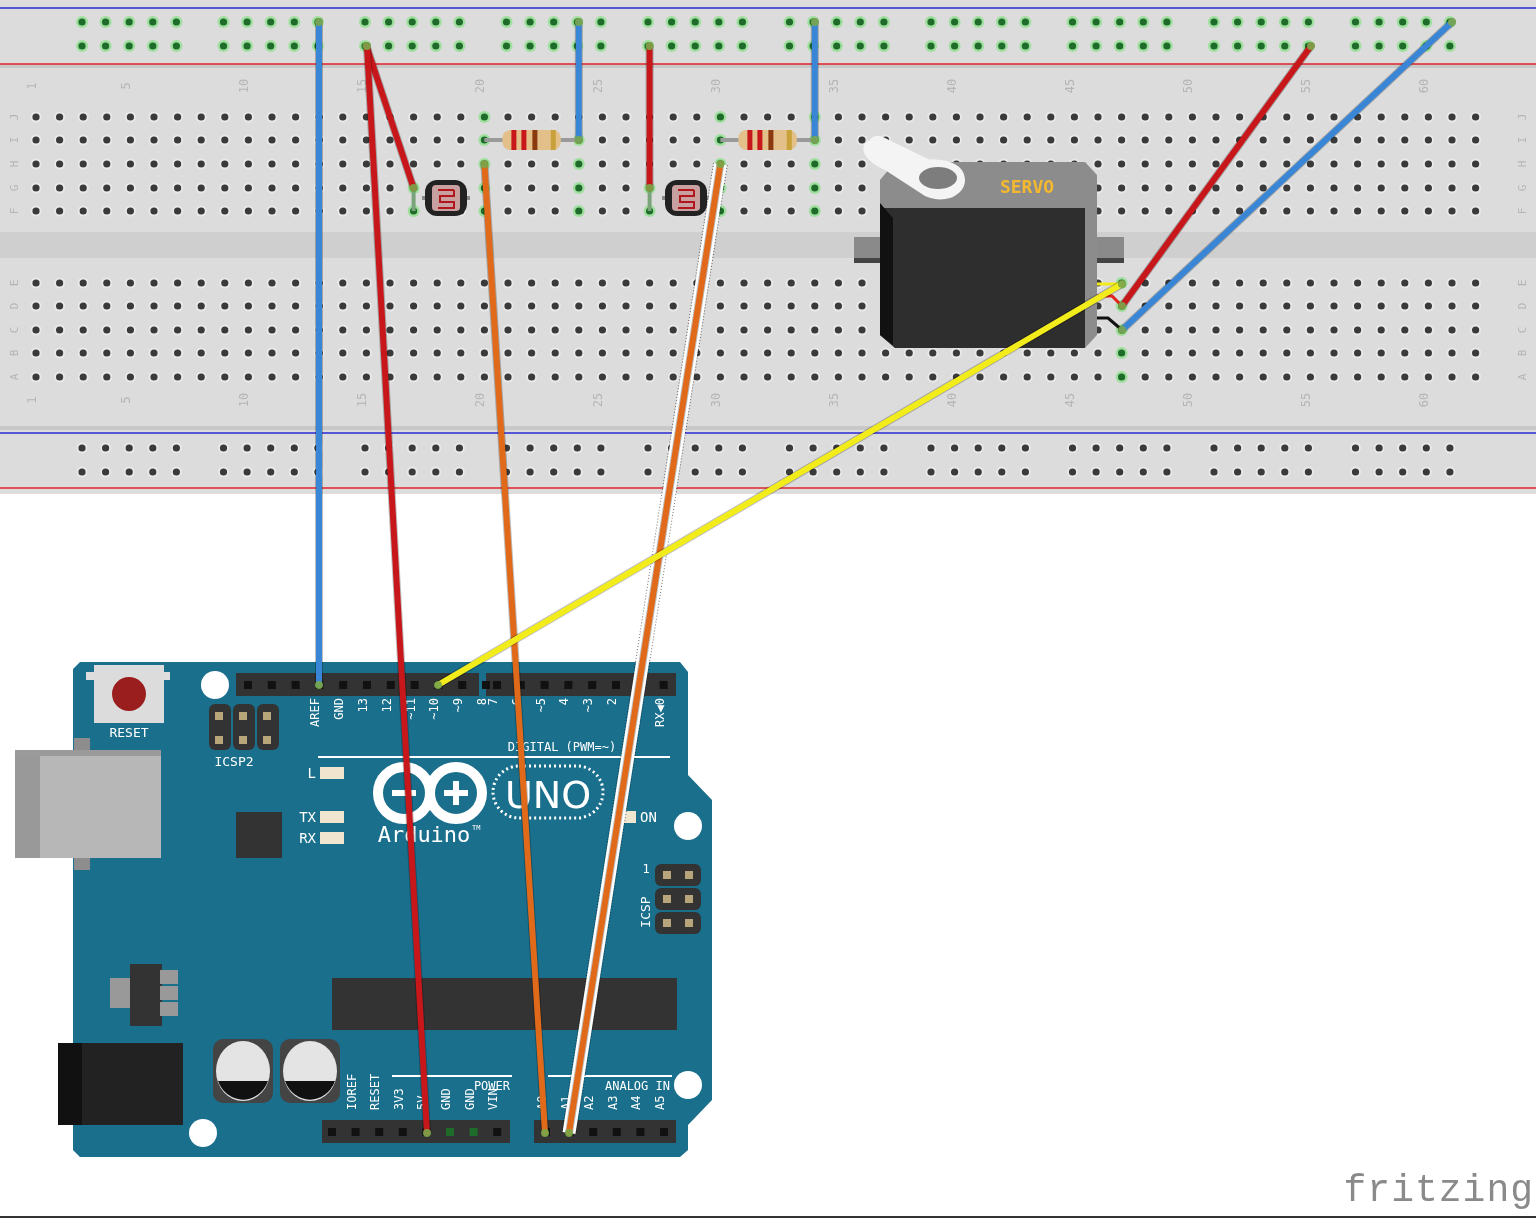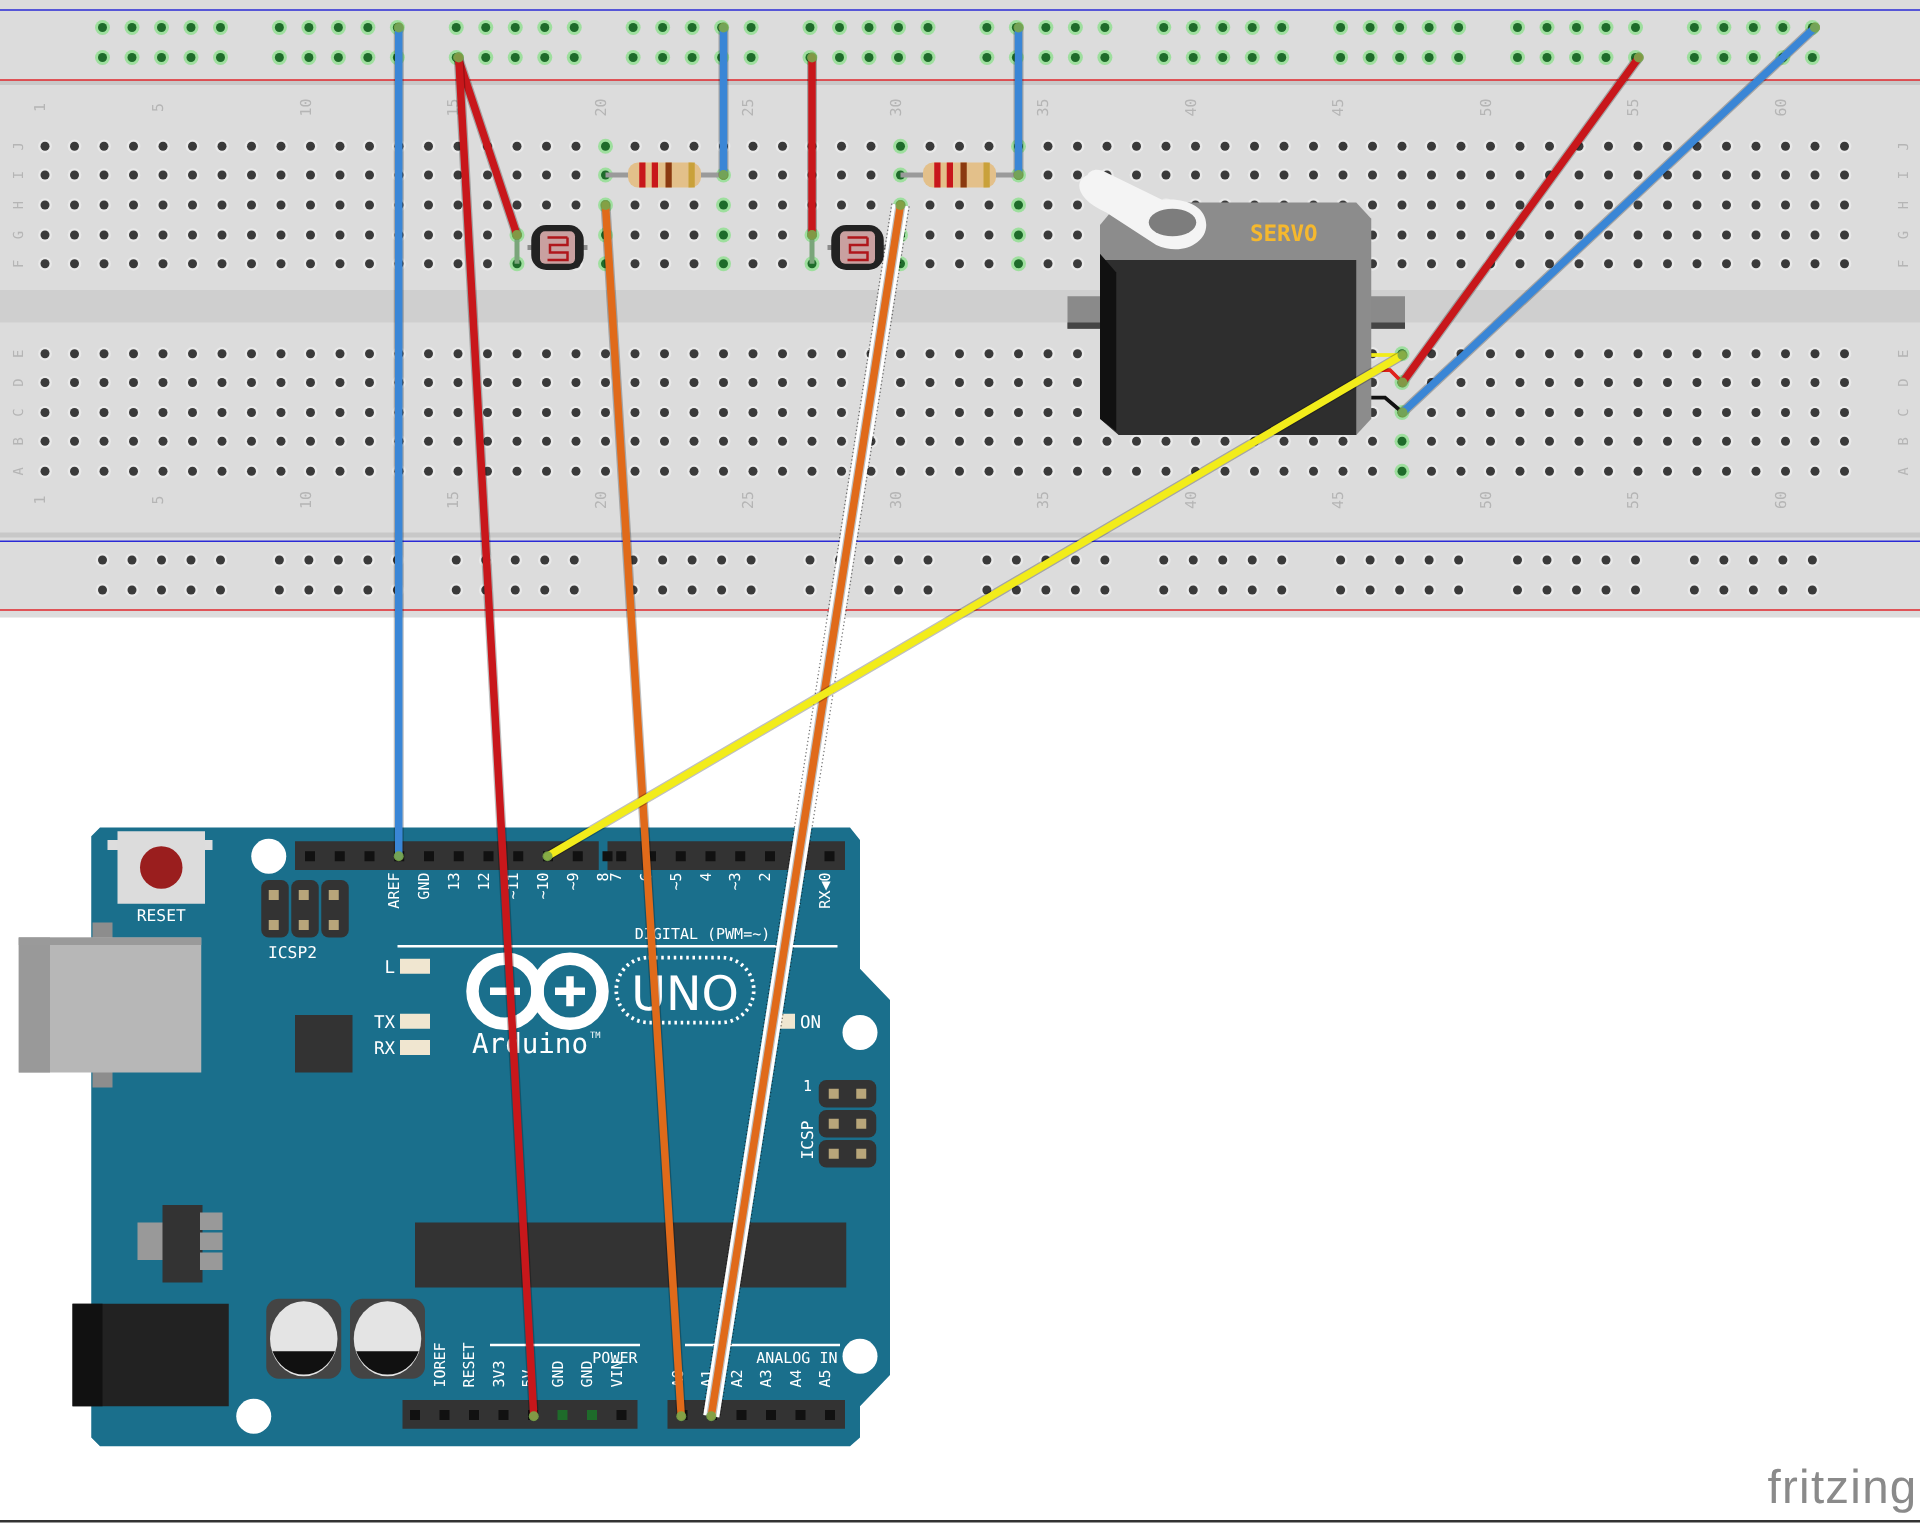--- a/index.html
+++ b/index.html
@@ -1,18 +1,18 @@
 <!DOCTYPE html>
 <html><head>
 <meta charset="utf-8">
 <style>
   html,body{margin:0;padding:0;background:#fff;}
   body{width:1536px;height:1218px;overflow:hidden;position:relative;font-family:"DejaVu Sans Mono", monospace;}
   #stage{position:absolute;left:0;top:0;width:1536px;height:1218px;}
-  .fritz{position:absolute;right:2px;bottom:6px;font-family:Liberation Sans, sans-serif;font-size:38px;color:#8a8a8a;letter-spacing:1px;}
+  .fritz{position:absolute;right:2px;bottom:6px;font-family:Liberation Mono, monospace;font-size:38px;color:#8a8a8a;letter-spacing:1px;}
   .bottom-line{position:absolute;left:0;right:0;bottom:0;height:2px;background:#333;}
 </style>
 </head>
 <body>
 
 <svg id="stage" width="1536" height="1218" viewBox="0 0 1536 1218" xmlns="http://www.w3.org/2000/svg">
   <g id="bb">
       <rect x="0" y="0" width="1536" height="494" fill="#dcdcdc"></rect>
       <rect x="0" y="232" width="1536" height="26" fill="#cfcfcf"></rect>
       <rect x="0" y="64" width="1536" height="4" fill="#c8c8c8"></rect>

